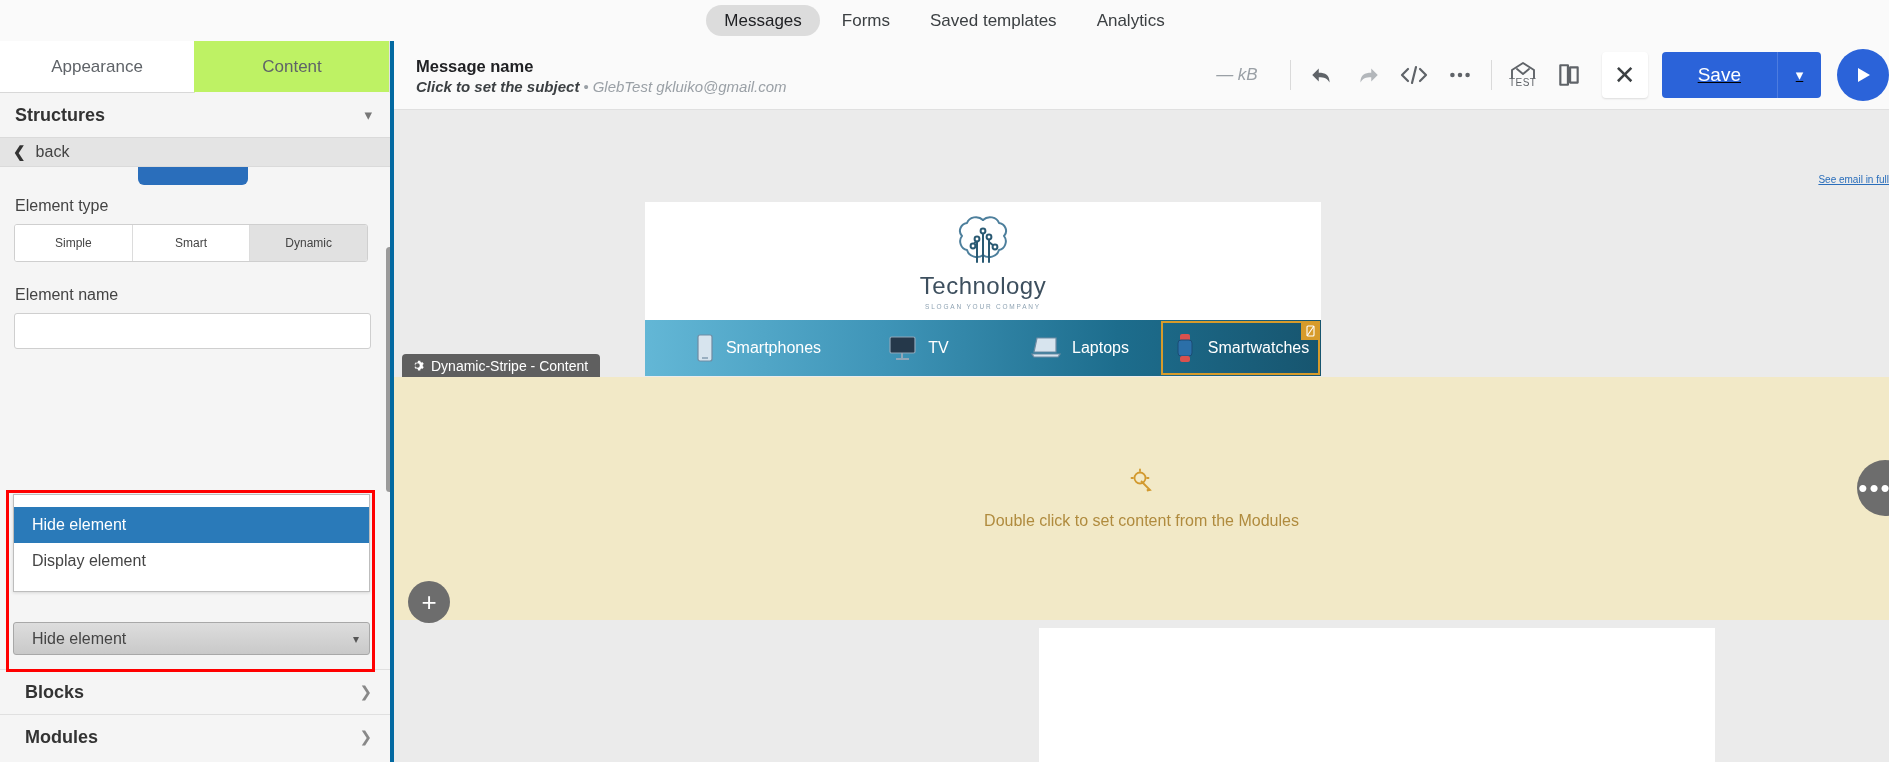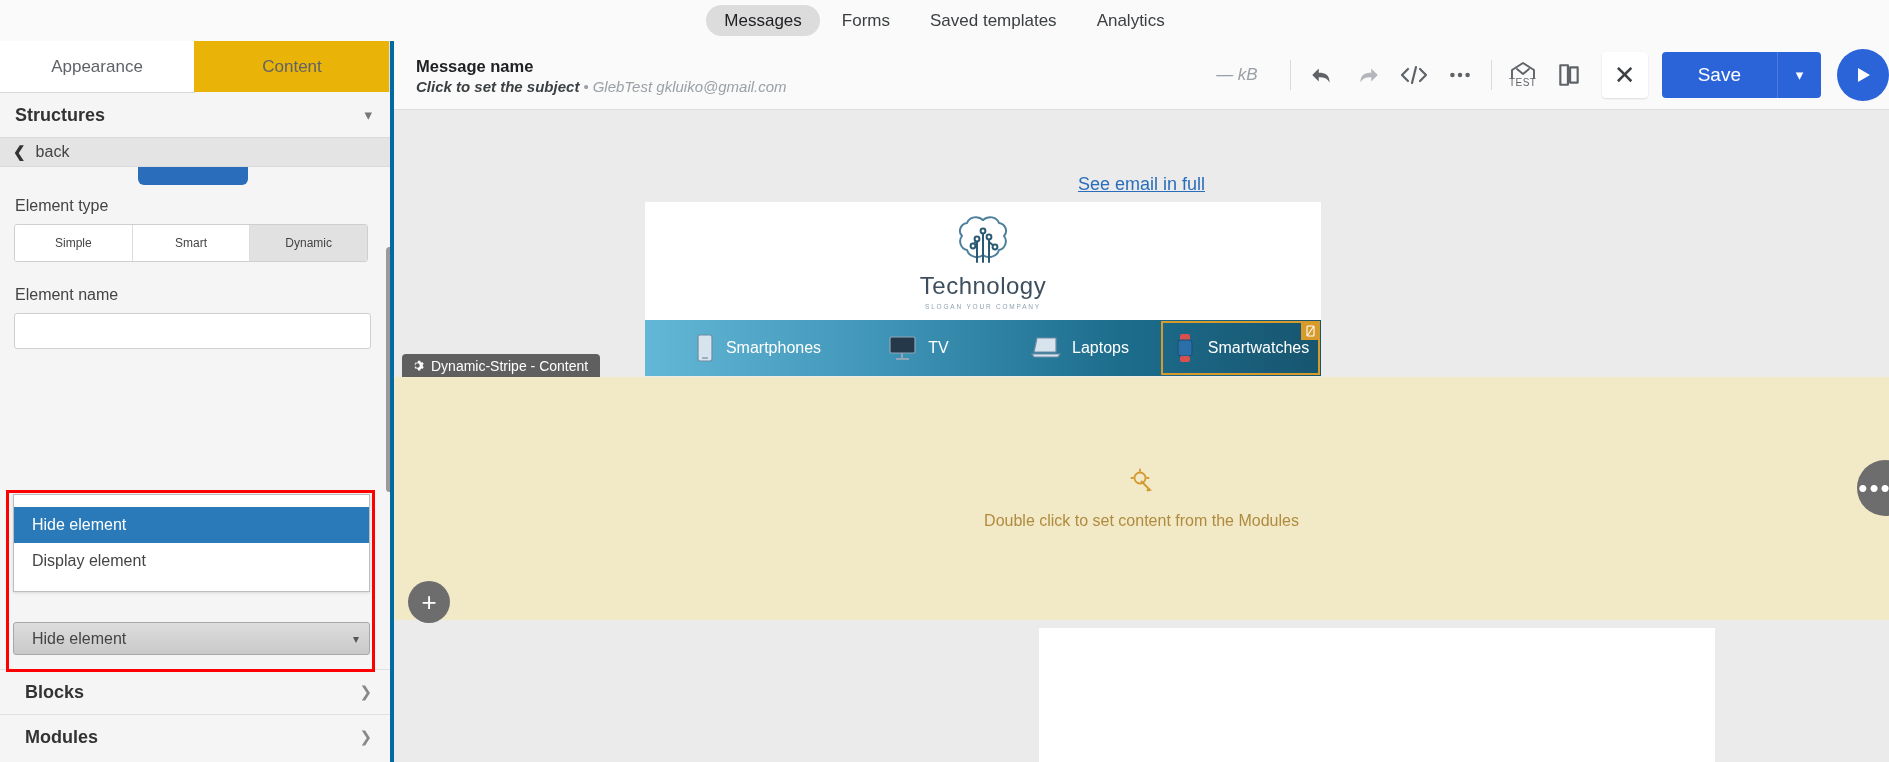--- a/index.html
+++ b/index.html
@@ -29,21 +29,21 @@
     position: absolute; left: 0; top: 41px; width: 394px; height: 721px;
     background: #f5f5f5; border-right: 4px solid #0369a1;
     overflow: hidden;
   }
   .side-tabs { display: flex; width: 100%; height: 52px; background: #ffffff; }
   .side-tab {
     flex: 1; display: flex; align-items: center; justify-content: center;
     font-size: 17px; color: #5f6368; background: #ffffff;
     border-bottom: 1px solid #d8d8d8;
   }
-  .side-tab.active { background: #eab308; border-bottom: 1px solid #f5f5f5;
+  .side-tab.active { background: #bef264; border-bottom: 1px solid #f5f5f5;
     border-right: 1px solid #e2e2e2; }
   .side-tab:last-child { border-left: 1px solid transparent; }
 
   .structures-row {
     height: 44px; display: flex; align-items: center; justify-content: space-between;
     padding: 0 18px 0 15px; background: #f5f5f5;
   }
   .structures-title { font-size: 18px; font-weight: bold; color: #333; }
   .chev-down { color: #777; font-size: 15px; }
 
@@ -144,21 +144,21 @@
   .icon-btn.dim { color: #b3b7bb; }
 
   .test-icon { display: flex; flex-direction: column; align-items: center; color: #5f6368; }
   .test-icon .lbl { font-size: 10px; letter-spacing: .5px; margin-top: -2px; }
 
   .close-btn {
     width: 46px; height: 46px; display: flex; align-items: center; justify-content: center;
     background: #ffffff; border-radius: 4px; font-size: 26px; color: #3c4043;
     box-shadow: 0 1px 2px rgba(0,0,0,.12); margin-left: 10px; line-height: 1;
   }
-  .save-group { display: flex; margin-left: 14px; }
+  .save-group { display: flex; margin-left: 14px; text-decoration: underline; }
   .save-btn {
     height: 46px; padding: 0 36px; background: #2b63d9; color: #fff;
     font-size: 19px; display: flex; align-items: center; justify-content: center;
     border-radius: 4px 0 0 4px;
   }
   .save-caret {
     height: 46px; width: 44px; background: #2b63d9; color: #fff;
     display: flex; align-items: center; justify-content: center;
     border-radius: 0 4px 4px 0; border-left: 1px solid #4d7ce0; font-size: 15px;
   }
@@ -167,22 +167,22 @@
     display: flex; align-items: center; justify-content: center;
     margin-left: 16px; color: #fff; flex: 0 0 auto;
   }
 
   
   .canvas {
     position: absolute; left: 394px; top: 110px; width: 1495px; height: 652px;
     background: #ebebeb; overflow: hidden;
   }
   .see-full {
-    position: absolute; left: 0; top: 64px; width: 1495px; text-align: center;
-    font-size: 18px; color: #2a6ebb; text-decoration: underline;
+    position: absolute; left: 0; top: 64px; width: 1495px; text-align: right;
+    font-size: 10px; color: #2a6ebb; text-decoration: underline;
   }
   .email-canvas {
     position: absolute; left: 251px; top: 92px; width: 676px; background: #fff;
   }
   .email-logo {
     height: 118px; background: #ffffff; display: flex; flex-direction: column;
     align-items: center; justify-content: center;
   }
   .logo-brand { font-size: 24px; color: #3d4f5e; letter-spacing: .5px; margin-top: 2px; }
   .logo-slogan { font-size: 6.5px; color: #8fa3b3; letter-spacing: 1.8px; margin-top: 3px; }

